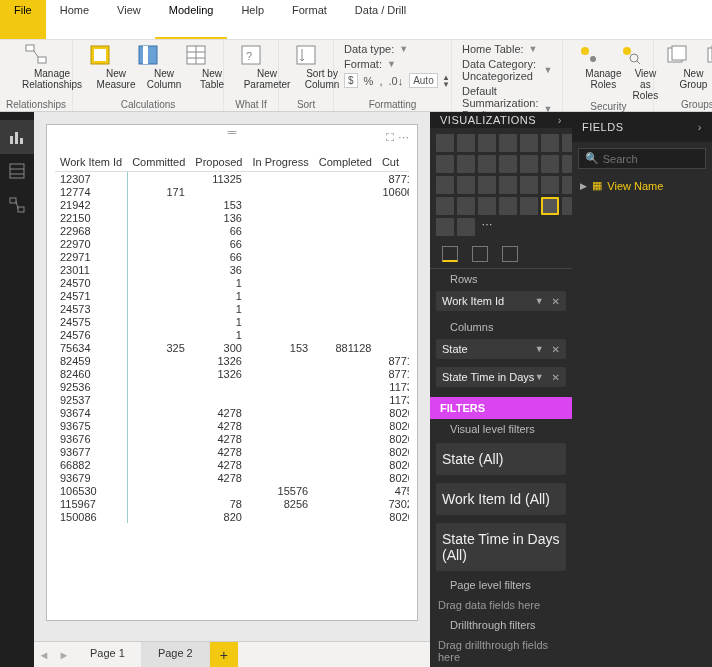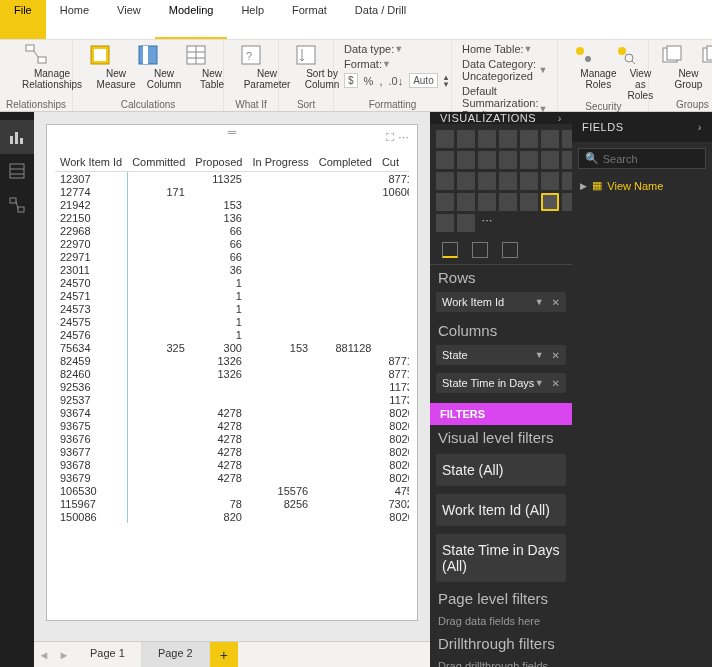--- a/index.html
+++ b/index.html
@@ -10,21 +10,21 @@
 .menubar .tab.file{background:#f2c811;color:#000;font-weight:400;}
 .menubar .tab.active{border-bottom:2px solid #f2c811;color:#000;}
 .ribbon{display:flex;height:72px;background:#f3f2f1;border-bottom:1px solid #d0d0d0;}
 .rgroup{display:flex;flex-direction:column;align-items:center;border-right:1px solid #e5e5e5;padding:1px 6px 0;}
 .rgroup .btns{display:flex;gap:6px;flex:1;align-items:flex-start;padding-top:2px;}
 .rbtn{display:flex;flex-direction:column;align-items:center;width:42px;cursor:pointer;}
 .rbtn .ic{width:24px;height:24px;margin-bottom:1px;}
 .rbtn span{font-size:10px;line-height:11px;text-align:center;color:#333;margin-left:32px;}
 .rgroup .lbl{font-size:10px;color:#666;margin-top:auto;padding-bottom:1px;}
 .fmtgrp{flex-direction:column;align-items:flex-start;padding:3px 10px 0;}
-.fmtgrp .row{display:flex;align-items:center;font-size:11px;color:#444;margin-bottom:3px;}
+.fmtgrp .row{display:flex;align-items:center;gap:5px;font-size:11px;color:#444;margin-bottom:3px;}
 .fmtgrp .row .dd{color:#888;font-size:9px;}
 .fmtgrp .tools{display:flex;align-items:center;gap:6px;color:#555;}
 .fmtgrp .tools .b{border:1px solid #ccc;padding:1px 3px;font-size:10px;background:#fff;}
 .body{display:flex;flex:1;min-height:0;}
 .leftbar{width:34px;background:#1f1f1f;display:flex;flex-direction:column;padding-top:8px;}
 .leftbar .it{height:34px;display:flex;align-items:center;justify-content:center;cursor:pointer;}
 .leftbar .it.active{background:#3a3a3a;}
 .canvas{flex:1;position:relative;background:#e9e9e9;display:flex;flex-direction:column;}
 .cinner{flex:1;position:relative;padding:12px;}
 .visual{position:absolute;top:12px;left:12px;right:12px;bottom:20px;background:#fff;border:1px solid #bbb;}
@@ -41,21 +41,21 @@
 .pagetabs .pt.active{background:#e0e0e0;}
 .pagetabs .add{width:28px;background:#f2c811;display:flex;align-items:center;justify-content:center;color:#333;font-size:14px;}
 .panes{display:flex;}
 .pane{width:142px;background:#2b2b2b;color:#ddd;display:flex;flex-direction:column;}
 .pane.f{width:140px;}
 .phead{height:30px;display:flex;align-items:center;justify-content:space-between;padding:0 10px;background:#1f1f1f;font-size:11px;letter-spacing:0.5px;}
 .phead .chev{color:#aaa;}
 .vizicons{display:grid;grid-template-columns:repeat(7,18px);gap:3px;padding:6px 6px;background:#2b2b2b;}
 .vizicons .v{width:18px;height:18px;background:#484848;border-radius:1px;cursor:pointer;}
 .vizicons .v.sel{outline:2px solid #f2c811;outline-offset:-2px;background:#555;}
-.fieldsect{padding:4px 8px;font-size:15px;color:#bbb;}
+.fieldsect{padding:4px 20px;font-size:11px;color:#bbb;}
 .well{margin:2px 6px 6px;background:#3a3a3a;border-radius:2px;padding:4px 6px;display:flex;align-items:center;justify-content:space-between;font-size:11px;color:#eee;}
 .well .x{color:#aaa;font-size:10px;margin-left:4px;}
 .well .dd{color:#aaa;font-size:9px;margin-left:auto;margin-right:4px;}
 .filthead{background:#d946ef;padding:5px 10px;font-size:11px;font-weight:600;color:#fff;margin-top:4px;}
 .filter{margin:4px 6px;background:#3a3a3a;padding:8px 6px;border-radius:2px;font-size:14px;color:#eee;}
 .hinttxt{padding:4px 8px;font-size:11px;color:#999;}
 .search{margin:6px;display:flex;align-items:center;background:#1f1f1f;border:1px solid #444;padding:3px 6px;}
 .search input{flex:1;background:transparent;border:none;color:#ccc;font-size:11px;outline:none;}
 .fieldtree{padding:4px 8px;}
 .fnode{display:flex;align-items:center;gap:5px;color:#f2c811;font-size:11px;cursor:pointer;}
@@ -446,21 +446,21 @@
                   </tr>
                   <tr>
                     <td>93677</td>
                     <td></td>
                     <td>4278</td>
                     <td></td>
                     <td></td>
                     <td>802011</td>
                   </tr>
                   <tr>
-                    <td>93678</td>
+                    <td>66882</td>
                     <td></td>
                     <td>4278</td>
                     <td></td>
                     <td></td>
                     <td>802011</td>
                   </tr>
                   <tr>
                     <td>93679</td>
                     <td></td>
                     <td>4278</td>

